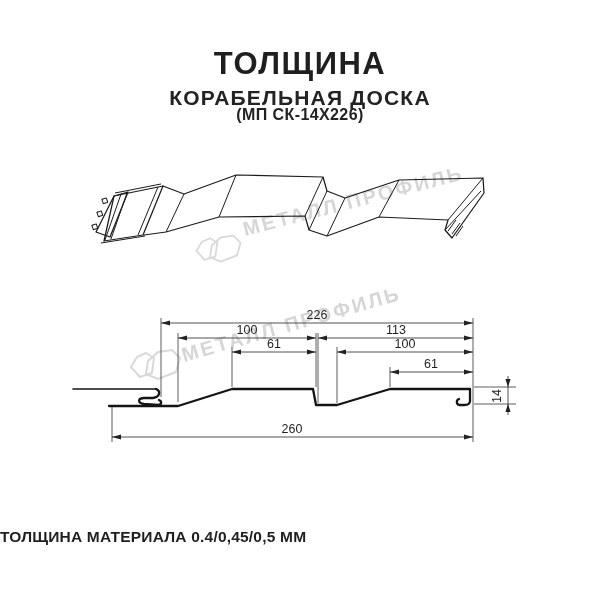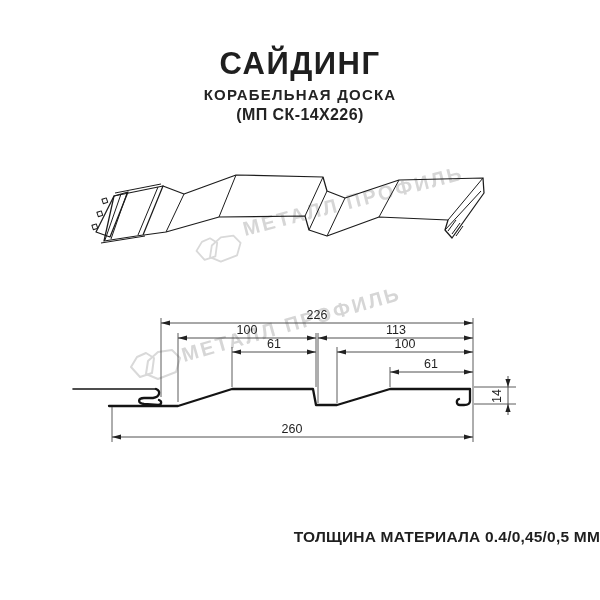--- a/index.html
+++ b/index.html
@@ -1,42 +1,42 @@
 <!DOCTYPE html>
 <html><head>
 <meta charset="utf-8">
 <style>
   html,body{margin:0;padding:0;background:#ffffff;}
   .page{position:relative;width:600px;height:600px;background:#ffffff;overflow:hidden;
         font-family:"Liberation Sans",sans-serif;}
   .hdr{position:absolute;left:0;width:600px;text-align:center;color:#1f1f1f;}
   .title{top:46px;font-size:31px;font-weight:700;letter-spacing:1.5px;}
-  .subtitle{top:86px;font-size:15px;font-weight:700;letter-spacing:1.2px;color:#232323;}
+  .subtitle{top:86px;font-size:21px;font-weight:700;letter-spacing:1.2px;color:#232323;}
   .code{top:106px;font-size:16px;font-weight:700;letter-spacing:.4px;color:#232323;}
-  .footer{position:absolute;left:0;top:528px;width:600px;text-align:right;
+  .footer{position:absolute;left:0;top:528px;width:600px;text-align:left;
           font-size:15.5px;font-weight:700;letter-spacing:.2px;color:#1f1f1f;}
   svg{position:absolute;left:0;top:0;}
   .wm-text{font-family:"Liberation Sans",sans-serif;font-weight:700;font-size:20px;
            letter-spacing:2.5px;fill:#d6d6d6;}
   .wm-logo{fill:none;stroke:#d9d9d9;stroke-width:2;stroke-linejoin:round;}
   .d3{fill:none;stroke:#1c1c1c;stroke-width:1.25;stroke-linejoin:round;stroke-linecap:round;}
   .d3thin{fill:none;stroke:#1c1c1c;stroke-width:1;stroke-linejoin:round;}
   .prof{fill:none;stroke:#141414;stroke-width:2.3;stroke-linejoin:round;stroke-linecap:round;}
   .profthin{fill:none;stroke:#141414;stroke-width:1.6;stroke-linecap:round;}
   .ext{fill:none;stroke:#4a4a4a;stroke-width:.9;}
   .dim{fill:none;stroke:#3d3d3d;stroke-width:.9;}
   .arr{fill:#222;stroke:none;}
   .dlabel{font-family:"Liberation Sans",sans-serif;font-size:12.5px;fill:#1f1f1f;text-anchor:middle;}
 </style>
 </head>
 <body>
 
 <div class="page">
 
-  <div class="hdr title">САЙДИНГ</div>
+  <div class="hdr title">ТОЛЩИНА</div>
   <div class="hdr subtitle">КОРАБЕЛЬНАЯ ДОСКА</div>
   <div class="hdr code">(МП СК-14Х226)</div>
 
   <svg width="600" height="600" viewBox="0 0 600 600">
 
     <g>
       <g transform="translate(219,250) scale(0.9)">
         <path class="wm-logo" d="M-25,1 L-19,-9 L-10,-13 L-2,-8 L-4,7 L-16,11 Z"></path>
         <path class="wm-logo" d="M-8,-5 L2,-14 L16,-16 L24,-8 L20,6 L2,13 L-10,8 Z"></path>
       </g>

